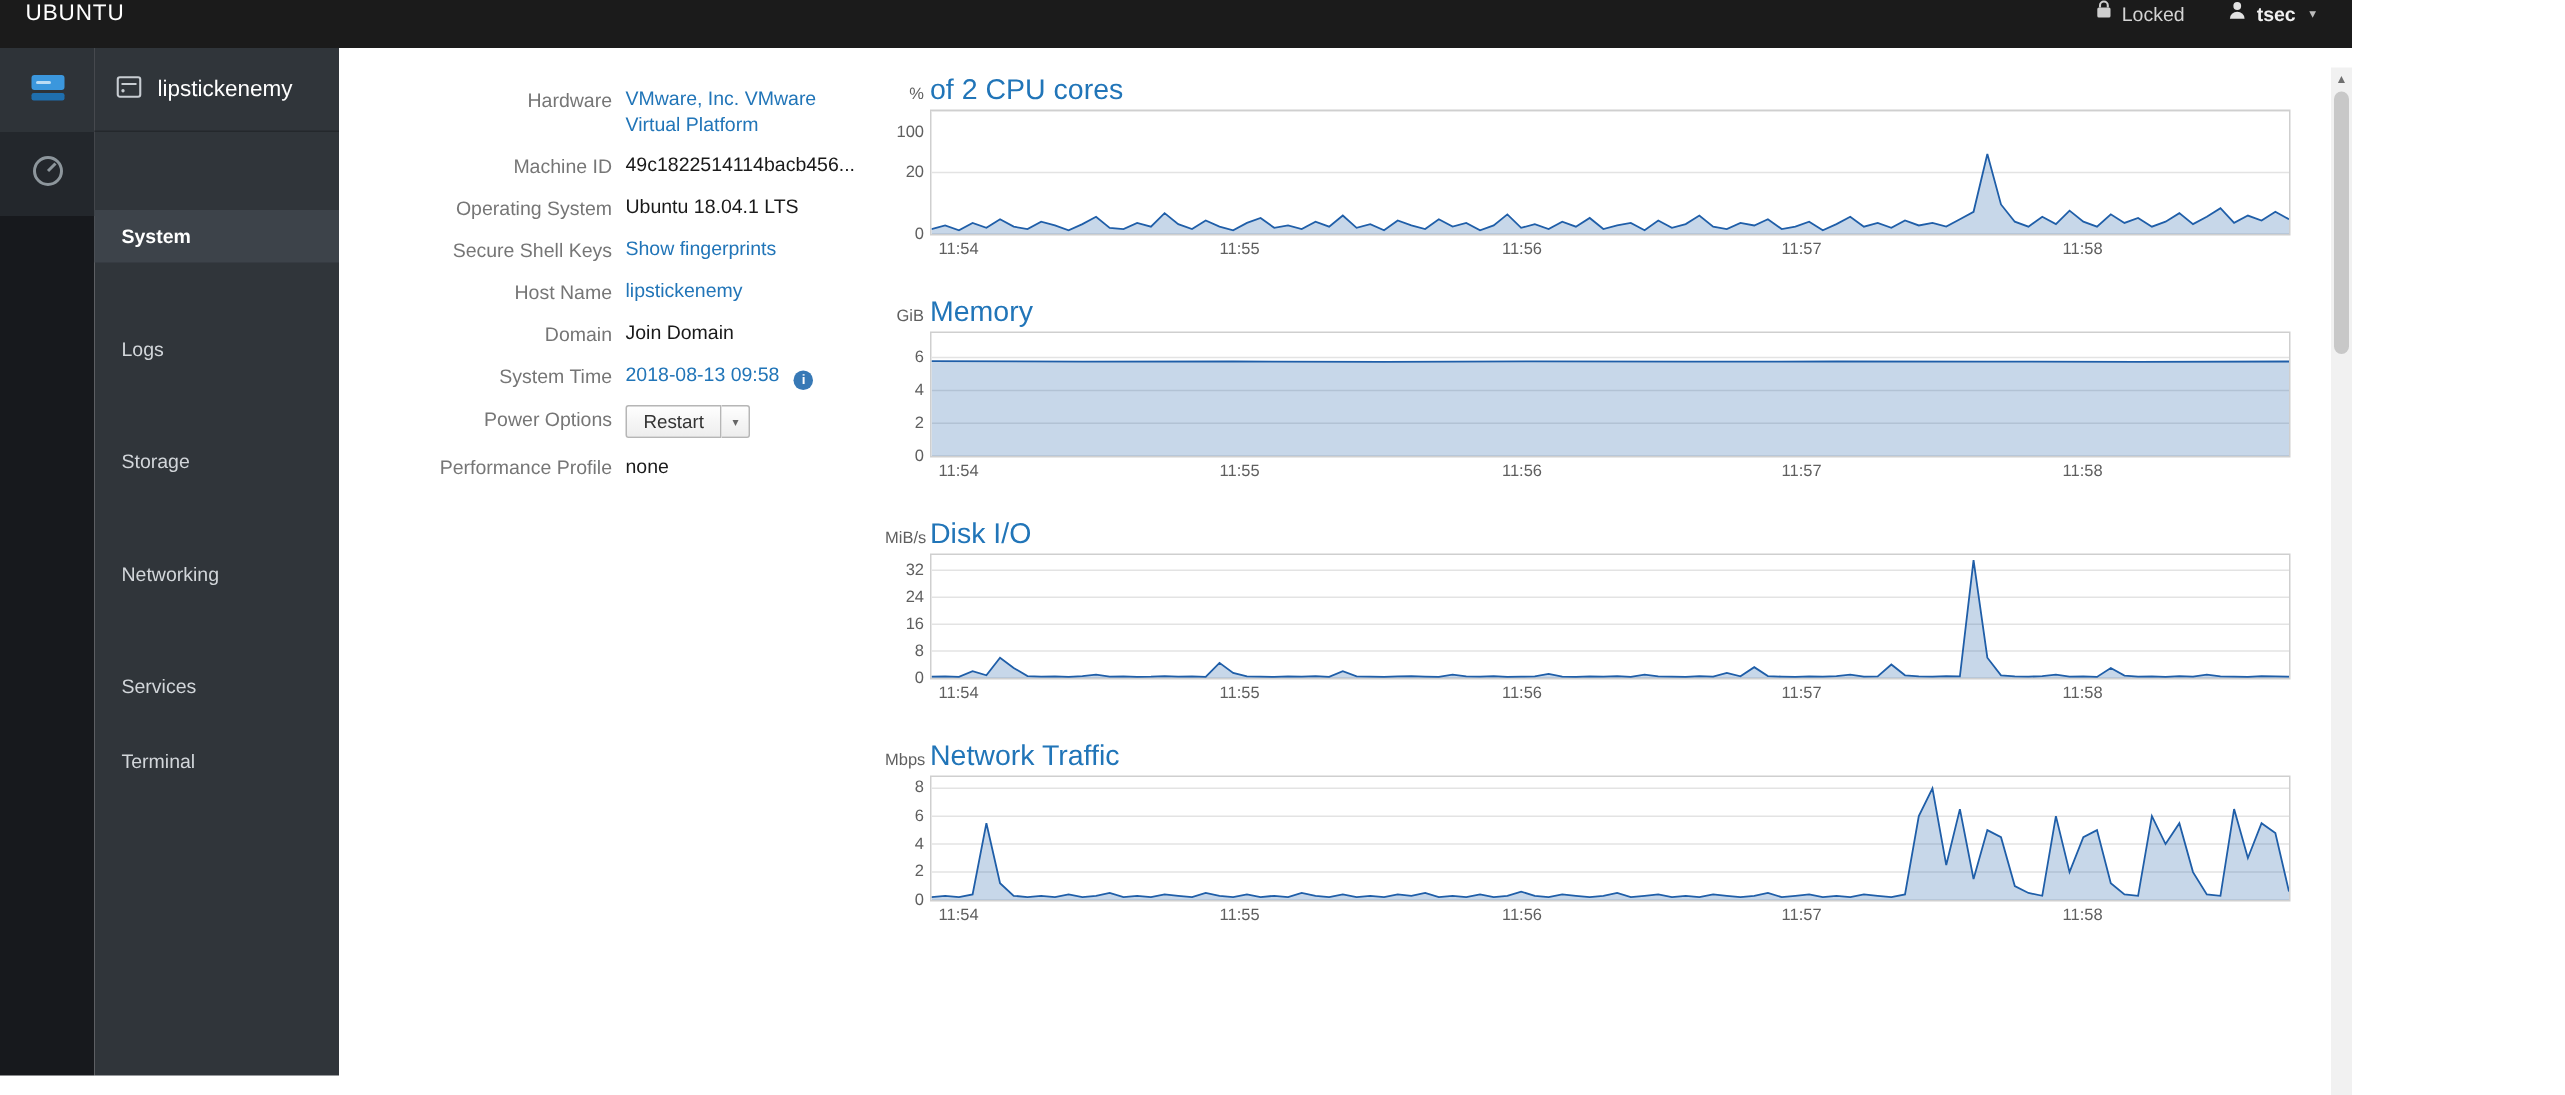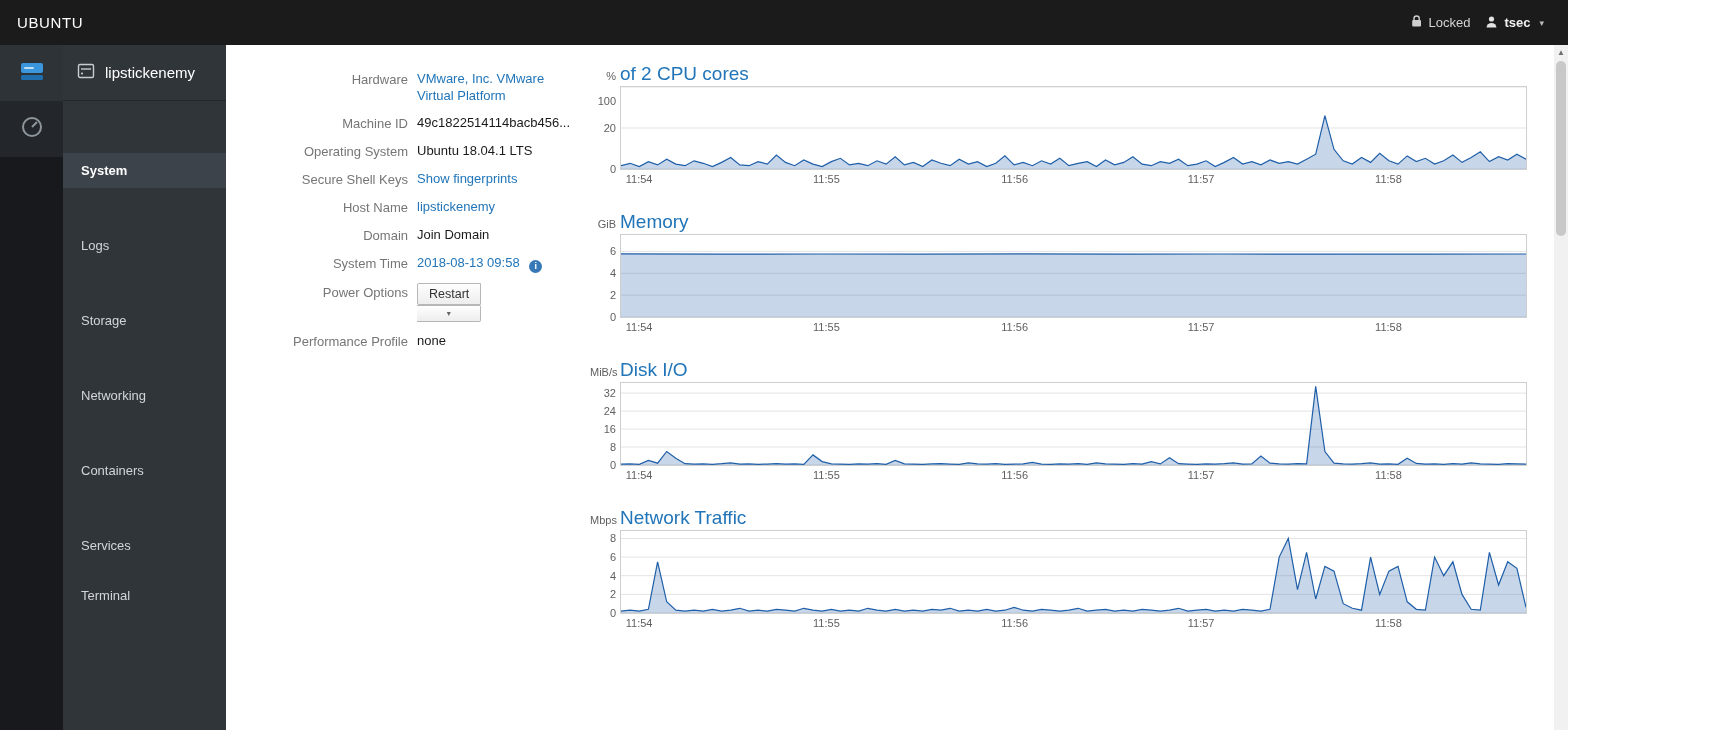--- a/index.html
+++ b/index.html
@@ -1,22 +1,22 @@
 <!DOCTYPE html>
 <html style="--link: #2175b8; --chart-line: #1f5ea8; --chart-fill: rgba(31,94,168,0.25);"><head>
 <meta charset="utf-8">
 <style>
   * { margin:0; padding:0; box-sizing:border-box; }
   html,body { background:#fff; font-family:"Liberation Sans", sans-serif; }
   .app { position:relative; width:1568px; height:730px; background:#fff; overflow:hidden; }
 
   
-  .topbar { height:45px; background:#1b1b1b; display:flex; align-items:center; padding:0 24px 0 17px; }
+  .topbar { height:32px; background:#1b1b1b; display:flex; align-items:flex-start; padding:0 24px 0 17px; }
   .brand { color:#ffffff; font-size:15px; letter-spacing:0.6px; }
-  .topbar-right { margin-left:auto; display:flex; align-items:center; gap:16px; }
+  .topbar-right { margin-left:auto; display:flex; align-items:center; gap:30px; }
   .tb-group { display:flex; align-items:center; gap:7px; cursor:pointer; }
   .locked-label { color:#d4d4d4; font-size:13px; }
   .user-label { color:#f0f0f0; font-size:13px;font-weight:bold; }
   .caret { color:#bcbcbc; font-size:9px; margin-left:2px; }
 
   
   .shell { display:flex; height:685px; }
   .iconrail { width:63px; background:#17191d; flex:none; }
   .rail-item { height:56px; display:flex; align-items:center; justify-content:center; cursor:pointer; }
   .rail-item.r1 { background:#2e3338; }
@@ -33,21 +33,21 @@
   
   .content { flex:1; background:#ffffff; display:flex; overflow:hidden; }
   .info-grid { padding-top:25px; display:grid; grid-template-columns:182px 150px;
                column-gap:9px; row-gap:10px; align-content:start; font-size:13px; }
   .info-label { color:#767676; text-align:right; line-height:17px; padding-top:1px;margin-left:32px; }
   .info-value { line-height:17px; color:#1a1a1a; }
   .val-link { color:var(--link,#2175b8); text-decoration:none; }
   .info-ic { display:inline-block; width:13px; height:13px; border-radius:50%; background:#3779b6;
              color:#fff; font-size:9px; font-weight:bold; text-align:center; line-height:13px;
              margin-left:6px; vertical-align:-2px; cursor:pointer; }
-  .splitbtn { display:inline-flex;flex-direction:column; }
+  .splitbtn { display:inline-flex; }
   .btn { font-family:"Liberation Sans",sans-serif; font-size:12.5px; color:#333;
          background:linear-gradient(#fefefe,#ededed); border:1px solid #b6b6b6;
          padding:3px 11px; cursor:pointer; }
   .btn.main { border-radius:2px 0 0 2px; }
   .btn.caretbtn { border-left:none; border-radius:0 2px 2px 0; padding:3px 7px; font-size:8px; color:#666; }
 
   
   .charts-col { padding-top:18px; margin-left:23px; width:940px; }
   .chart-block { margin-bottom:24px; }
   .chart-header { display:flex; align-items:baseline; height:17px; margin-bottom:6px; }
@@ -144,23 +144,20 @@
   </div>
 
   <div class="nav-item">
     <span>Storage</span>
   </div>
 
   <div class="nav-item">
     <span>Networking</span>
   </div>
 
-  <div class="nav-item">
-    <span>Containers</span>
-  </div>
 
 
   <div class="nav-item">
     <span>Services</span>
   </div>
 
   <div class="nav-item gap-top">
     <span>Terminal</span>
   </div>
 </div>

